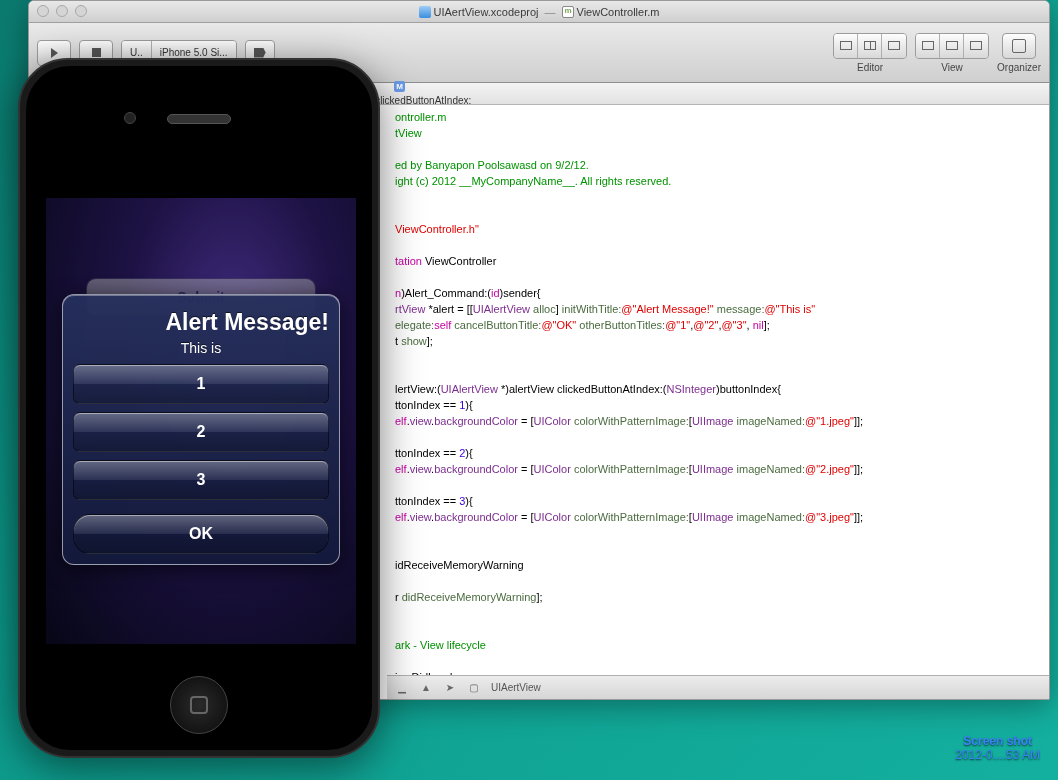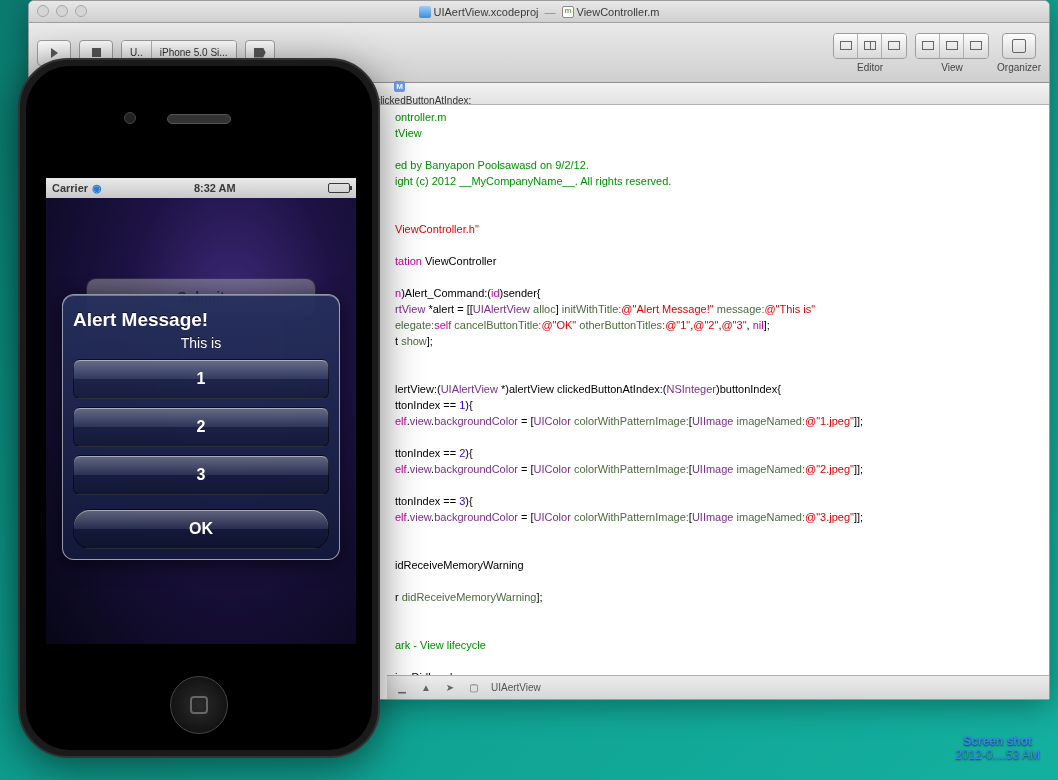--- a/index.html
+++ b/index.html
@@ -72,21 +72,21 @@
 .wifi{color:#2a7ad4;}
 .battery{width:22px;height:10px;border:1px solid #3a3a3a;border-radius:2px;position:relative;}
 .battery:after{content:"";position:absolute;right:-3px;top:2px;width:2px;height:4px;background:#3a3a3a;}
 .battery .fill{height:100%;width:100%;background:#55d63f;}
 
 .app-bg{position:absolute;top:20px;left:0;right:0;bottom:0;background:radial-gradient(ellipse at 60% 30%,#5a3db0 0%,#2a1a60 40%,#0a0a20 100%);}
 .hidden-btn{position:absolute;top:80px;left:50%;transform:translateX(-50%);width:230px;height:38px;background:linear-gradient(#fefefe,#cfcfcf);border:1px solid #5a5a7a;border-radius:10px;display:flex;align-items:center;justify-content:center;color:#2a3a6a;font-size:14px;font-weight:bold;opacity:.45;}
 
 .dim{position:absolute;inset:0;top:20px;background:rgba(0,0,0,.28);}
 .alert{position:absolute;top:116px;left:16px;right:16px;background:linear-gradient(rgba(38,48,92,.96),rgba(20,26,60,.96));border:1.5px solid rgba(255,255,255,.55);border-radius:12px;padding:14px 10px 10px;box-shadow:0 4px 20px rgba(0,0,0,.6),inset 0 1px 0 rgba(255,255,255,.35);}
-.alert-title{color:#fff;text-align:left;font-size:19px;font-weight:bold;text-shadow:0 -1px 0 rgba(0,0,0,.6);}
+.alert-title{color:#fff;text-align:right;font-size:23px;font-weight:bold;text-shadow:0 -1px 0 rgba(0,0,0,.6);}
 .alert-msg{color:#fff;text-align:center;font-size:14px;margin-top:4px;text-shadow:0 -1px 0 rgba(0,0,0,.6);}
 .alert-btn{margin-top:8px;height:40px;background:linear-gradient(rgba(255,255,255,.32),rgba(255,255,255,.08) 50%,rgba(0,0,0,.08) 51%,rgba(0,0,0,.22));border:1px solid rgba(0,0,0,.55);border-radius:7px;display:flex;align-items:center;justify-content:center;color:#fff;font-weight:bold;font-size:16px;box-shadow:inset 0 1px 0 rgba(255,255,255,.45);}
 .alert-btn.cancel{margin-top:14px;border-radius:17px;}
 
 
 .desk-label{position:absolute;right:18px;bottom:18px;color:#3b82f6;text-align:center;font-size:12px;text-shadow:0 1px 2px rgba(0,0,0,.7);}
 .desk-label .l1{font-weight:bold;}
 </style>
 </head>
 <body>
@@ -244,28 +244,20 @@
     <span>UIAertView</span>
   </div>
 </div>
 
 <div class="iphone">
   <div class="iphone-inner"></div>
   <div class="camera"></div>
   <div class="earpiece"></div>
 
   <div class="screen">
-    <div class="status-bar">
-      <div class="sb-left">
-        <span>Carrier</span>
-        <span class="wifi">◉</span>
-      </div>
-      <span>8:32 AM</span>
-      <span class="battery"><span class="fill"></span></span>
-    </div>
 
     <div class="app-bg">
       <div class="hidden-btn">Submit</div>
     </div>
     <div class="dim"></div>
 
     <div class="alert">
       <div class="alert-title">Alert Message!</div>
       <div class="alert-msg">This is</div>
       <div class="alert-btn">1</div>

